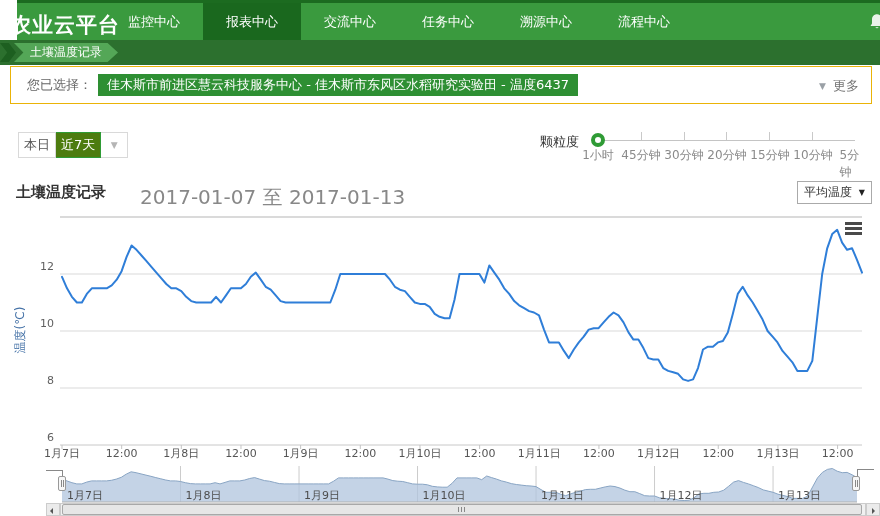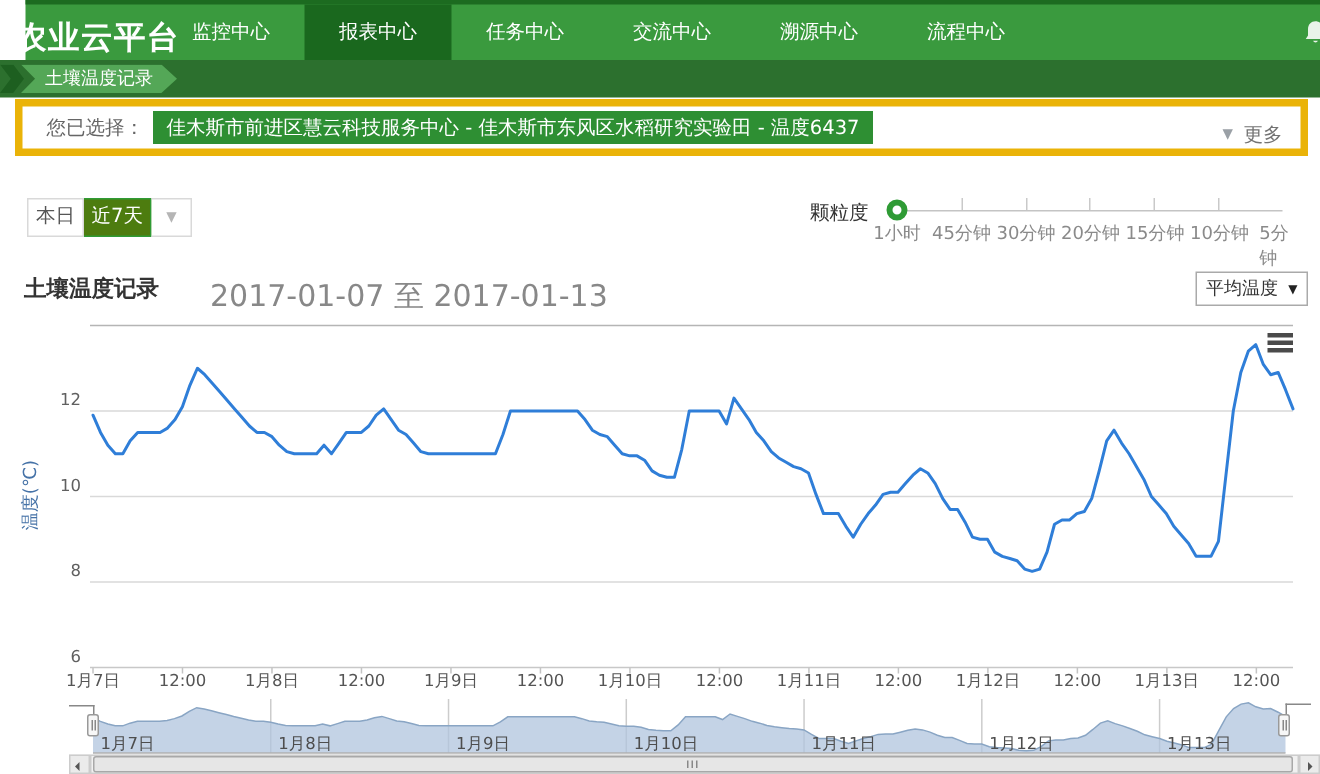--- a/index.html
+++ b/index.html
@@ -19,21 +19,21 @@
   
   .subbar { position:absolute; left:0; top:40px; width:880px; height:25px; background:#2c702e; }
   .crumb-arrow { position:absolute; left:0; top:3px; width:16px; height:19px; background:#1d5f20;
                  clip-path:polygon(0 0,55% 0,100% 50%,55% 100%,0 100%,45% 50%); }
   .crumb { position:absolute; left:14px; top:3px; width:104px; height:19px; background:#54a757;
            clip-path:polygon(0 0,90% 0,100% 50%,90% 100%,0 100%,9% 50%);
            color:#fff; font-size:12px; line-height:19px; text-align:center; cursor:pointer; }
 
   
   .sel-panel { position:absolute; left:10px; top:66px; width:862px; height:38px; background:#fff;
-               border:5px solid #eab308; display:flex; align-items:center; }
+               border:1px solid #eab308; display:flex; align-items:center; }
   .sel-label { margin-left:16px; color:#666; font-size:13px; }
   .sel-badge { margin-left:6px; background:#2e8f33; color:#fff; font-size:13px; padding:2px 9px; cursor:pointer; }
   .sel-more { position:absolute; right:12px; top:0; height:38px; display:flex; align-items:center; cursor:pointer; }
   .sel-more .caret { color:#9aa0a6; font-size:9px; margin-right:7px; }
   .sel-more .txt { color:#737373; font-size:13px; }
 
   
   .btn-group { position:absolute; left:18px; top:132px; height:26px; display:flex; }
   .rbtn { height:26px; line-height:24px; padding:0 5px; font-size:13px; color:#555; background:#fff;
           border:1px solid #d9d9d9; border-left:none; cursor:pointer; }
@@ -87,22 +87,22 @@
 </head>
 <body>
 
 <div id="app">
 
   <div class="topbar">
     <div class="logo">农业云平台</div>
     <div class="nav">
       <div class="nav-item">监控中心</div>
       <div class="nav-item active">报表中心</div>
+      <div class="nav-item">交流中心</div>
       <div class="nav-item">任务中心</div>
-      <div class="nav-item">交流中心</div>
       <div class="nav-item">溯源中心</div>
       <div class="nav-item">流程中心</div>
     </div>
     <svg class="bell" viewBox="0 0 20 20">
       <path d="M10 2.2c-2.9 0-5 2.2-5 5.2v4.2l-1.5 2.4h13L15 11.6V7.4c0-3-2.1-5.2-5-5.2z" fill="#e9f3e9"></path>
       <path d="M8.4 15.2a1.7 1.7 0 0 0 3.2 0z" fill="#e9f3e9"></path>
     </svg>
   </div>
 
   <div class="subbar">

